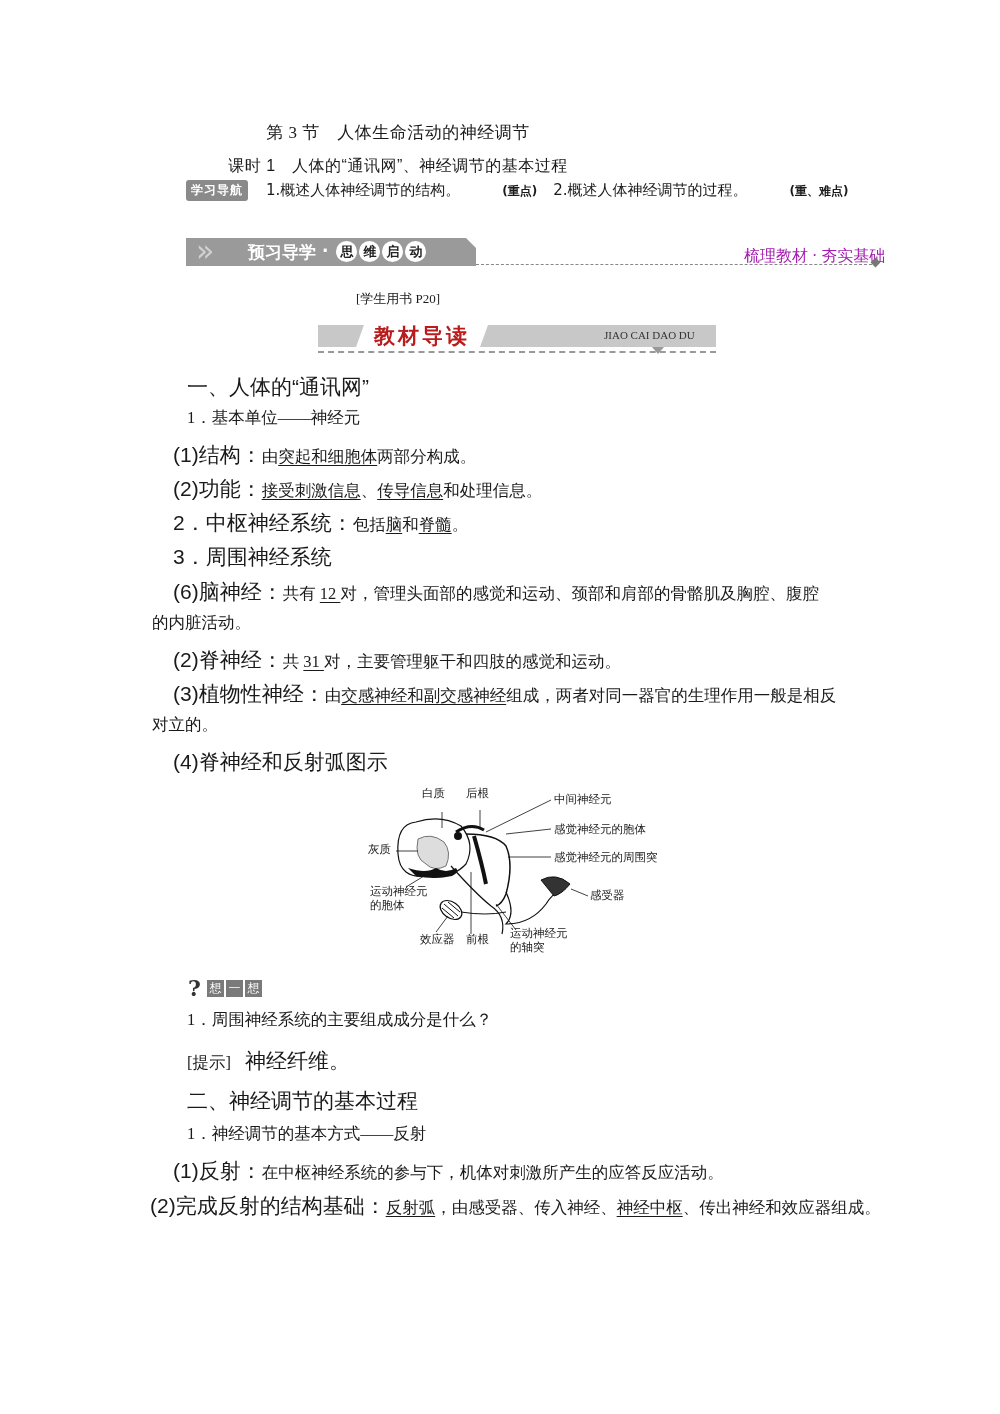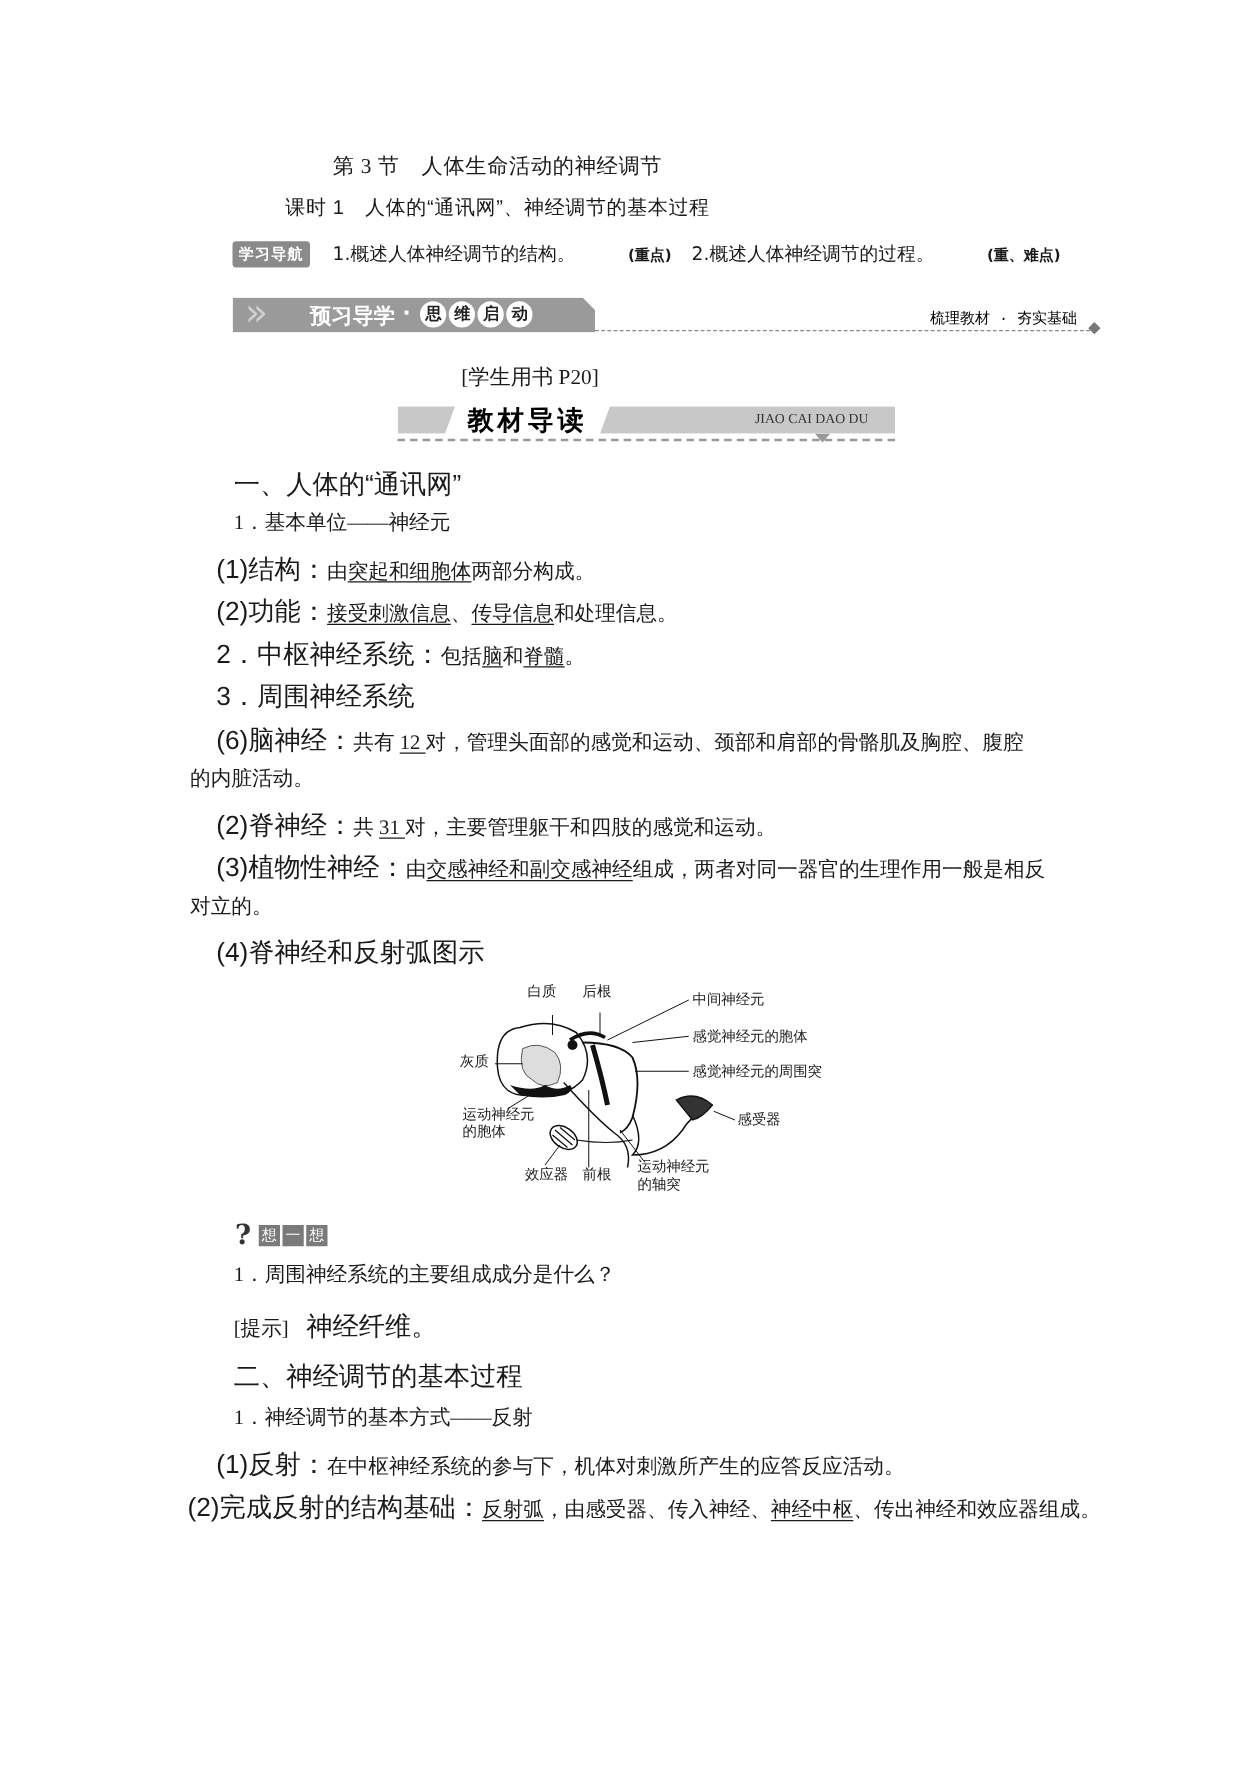--- a/index.html
+++ b/index.html
@@ -2,37 +2,37 @@
 <html><head>
 <meta charset="utf-8">
 <style>
   html, body { margin: 0; padding: 0; background: #ffffff; }
   body { width: 1000px; height: 1414px; position: relative; overflow: hidden;
          font-family: "Liberation Serif", "DejaVu Serif", serif; color: #1a1a1a; }
   .abs { position: absolute; }
   .center-line { position: absolute; left: 0; width: 796px; text-align: center; }
   .t1 { top: 121px; font-size: 17px; letter-spacing: 0.5px; }
   .t2 { top: 156px; font-size: 16px; font-family: "Liberation Sans", "DejaVu Sans", sans-serif; letter-spacing: 0.5px; }
-  .guide-row { left: 186px; top: 193px; display: flex; align-items: center; font-size: 16px; justify-content: flex-end; }
+  .guide-row { left: 186px; top: 180px; display: flex; align-items: center; font-size: 16px; justify-content: flex-end; }
   .guide-badge { background: #8a8a8a; color: #fff; font-family: "DejaVu Sans", sans-serif; font-size: 12px; font-weight: bold;
                  padding: 2px 5px; border-radius: 3px; margin-right: 18px; letter-spacing: 1px; }
   .guide-text { font-family: "DejaVu Sans", sans-serif; font-size: 15px; }
   .guide-text .tag { font-size: 12px; font-weight: bold; margin-left: 42px; }
   .banner { left: 186px; top: 238px; width: 290px; height: 28px; background: #9a9a9a;
             clip-path: polygon(0 0, 280px 0, 290px 10px, 290px 28px, 0 28px); }
   .banner-chev { left: 196px; top: 236px; font-size: 30px; color: #d0d0d0; font-family: "DejaVu Sans", sans-serif; line-height: 30px; letter-spacing: -10px; }
   .banner-text { left: 248px; top: 241px; color: #fff; font-family: "DejaVu Sans", sans-serif; font-size: 17px; font-weight: bold; display: flex; align-items: flex-start; }
   .banner-text .circ { display: inline-block; width: 21px; height: 21px; border-radius: 50%; background: #fff; color: #222;
                        font-size: 13px; line-height: 21px; text-align: center; margin-left: 2px; }
   .banner-dots { left: 476px; top: 264px; width: 396px; border-top: 1px dashed #888; }
-  .banner-right { left: 744px; top: 246px; font-family: Liberation Mono, monospace; font-size: 12px; color: #000000; }
+  .banner-right { left: 744px; top: 246px; font-family: Liberation Serif, serif; font-size: 16px; color: #a21caf; }
   .diamond { left: 872px; top: 259px; width: 7px; height: 7px; background: #777; transform: rotate(45deg); }
-  .ref { top: 290px; font-size: 17px; margin-left: 26px; }
+  .ref { top: 290px; font-size: 13px; }
   .rb-left { left: 318px; top: 325px; width: 46px; height: 22px; background: #c8c8c8; clip-path: polygon(0 0, 46px 0, 38px 22px, 0 22px); }
-  .rb-title { left: 374px; top: 322px; font-family: "DejaVu Sans", sans-serif; font-size: 21px; font-weight: bold; letter-spacing: 3px; color: #000000; }
+  .rb-title { left: 374px; top: 322px; font-family: "DejaVu Sans", sans-serif; font-size: 21px; font-weight: bold; letter-spacing: 3px; color: #b91c1c; }
   .rb-right { left: 480px; top: 325px; width: 236px; height: 22px; background: #c8c8c8; clip-path: polygon(8px 0, 236px 0, 236px 22px, 0 22px); }
   .rb-en { left: 604px; top: 329px; font-family: Liberation Serif, serif; font-size: 11px; color: #333; }
   .rb-dash { left: 318px; top: 351px; width: 398px; border-top: 2px dashed #999; }
   .rb-caret { left: 652px; top: 347px; width: 0; height: 0; border-left: 6px solid transparent; border-right: 6px solid transparent; border-top: 7px solid #999; }
   .p { position: absolute; font-size: 16.5px; white-space: nowrap; }
   .b { font-family: Liberation Sans, sans-serif; font-size: 21px; }
   .u { text-decoration: underline; text-underline-offset: 3px; }
   .fig { left: 356px; top: 784px; width: 320px; height: 170px; }
   .fig-label { position: absolute; font-size: 11.5px; white-space: nowrap; font-family: "DejaVu Serif", serif; }
   .think { left: 188px; top: 975px; display: flex; align-items: center; }

